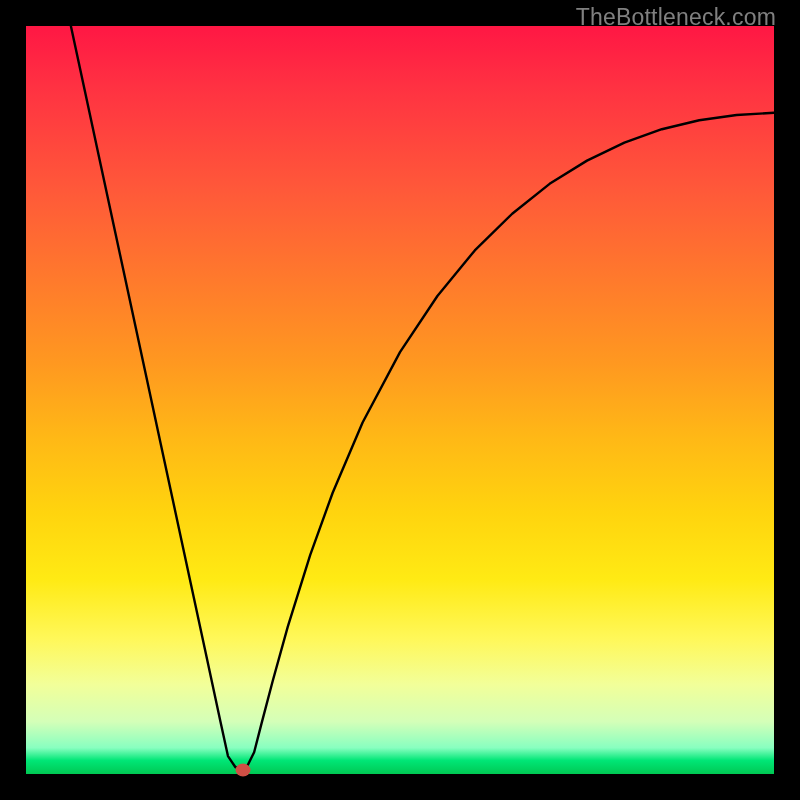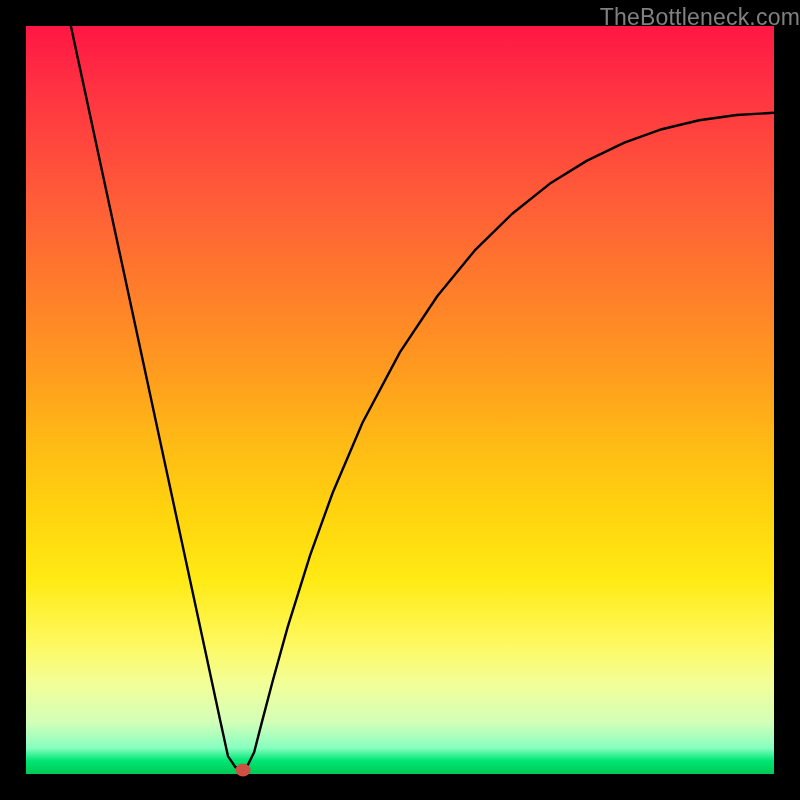--- a/index.html
+++ b/index.html
@@ -38,21 +38,21 @@
       #f2ff99 88%,
       #d4ffb8 93%,
       #88ffc0 96.5%,
       #00e676 98.2%,
       #00c853 100%
     );
   }
   .watermark {
     position: absolute;
     top: 4px;
-    right: 0;
+    right: 24px;
     color: #808080;
     font-size: 23px;
     letter-spacing: 0.2px;
     font-weight: 400;
     z-index: 5;
   }
   svg.curve {
     position: absolute;
     top: 0;
     left: 0;

